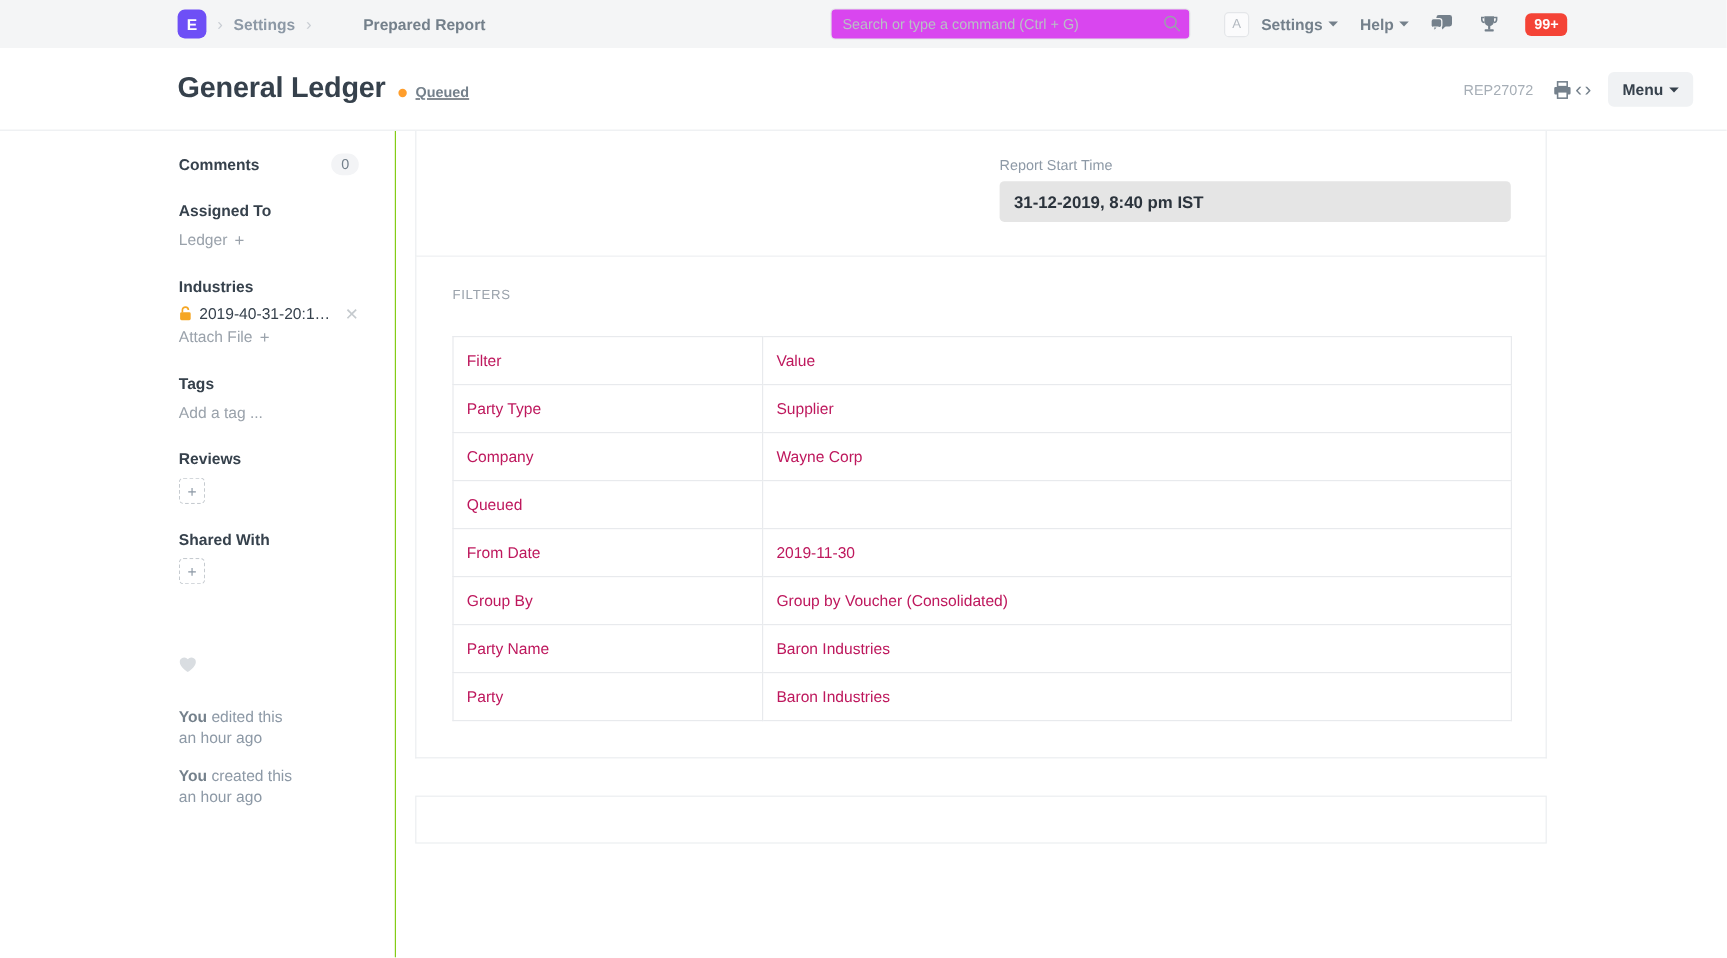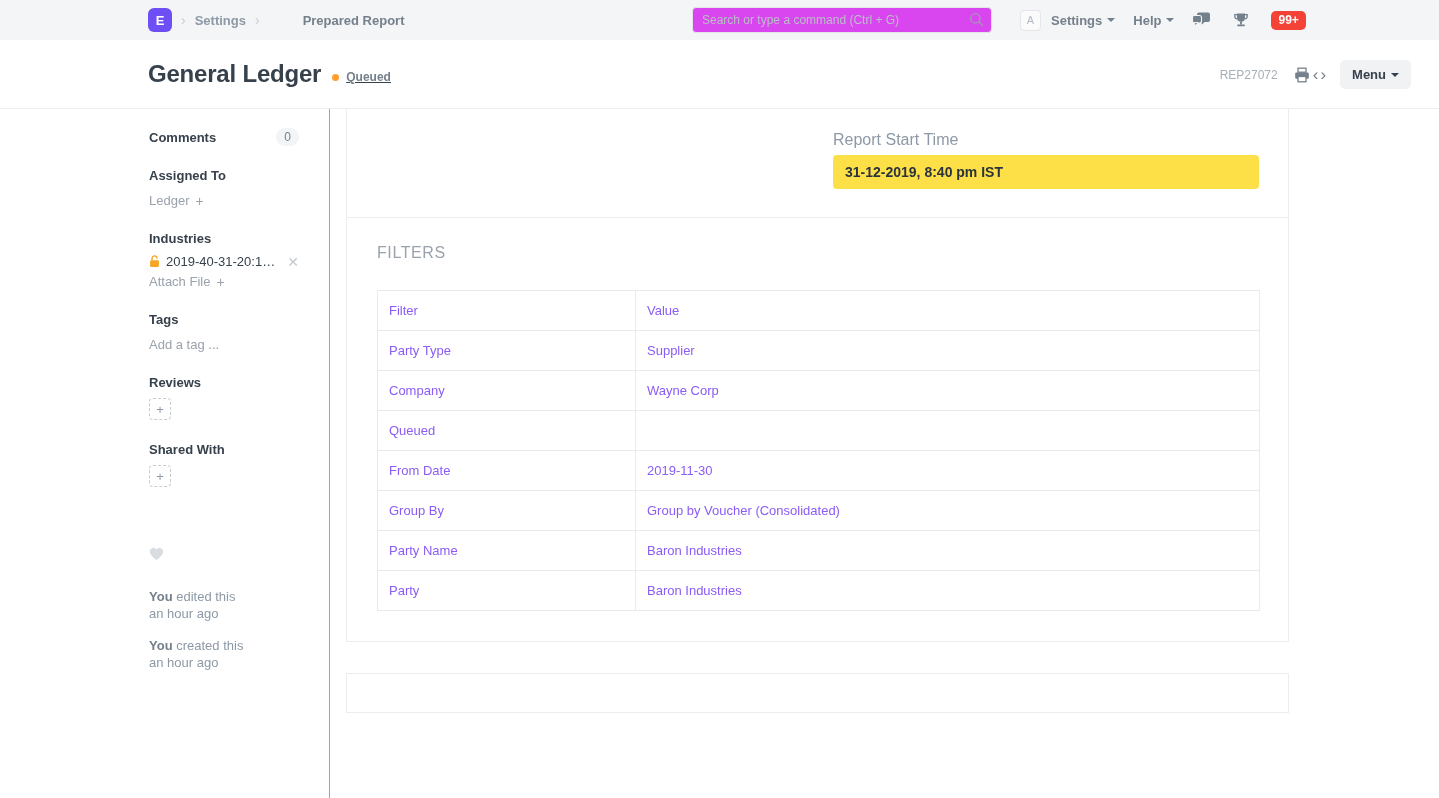--- a/index.html
+++ b/index.html
@@ -268,55 +268,55 @@
     overflow: hidden;
   }
   .card {
     width: 943px;
     border: 1px solid #ebeef0;
     border-top: none;
     background: #fff;
   }
   .card.first { padding: 22px 0 28px 0; border-top: none; }
   .field-label {
-    font-size: 16px;
+    font-size: 12px;
     color: #8d99a6;
     margin-bottom: 6px;
   }
   .field-value-box {
-    background: #fde047;
+    background: #e5e5e5;
     border-radius: 4px;
     padding: 9px 12px;
     font-size: 14px;
     font-weight: bold;
     color: #2b333c;
   }
   .report-col {
     margin-left: 486px;
     width: 426px;
   }
   .section-head {
-    font-size: 16px;
+    font-size: 11px;
     letter-spacing: 0.6px;
     color: #9aa2ab;
     text-transform: uppercase;
     padding: 26px 0 0 30px;
   }
   .filters-card { padding-bottom: 30px; }
   table.filters {
     width: 883px;
     margin: 28px 0 0 30px;
     border-collapse: collapse;
     table-layout: fixed;
   }
   table.filters td, table.filters th {
     border: 1px solid #e8eaed;
     padding: 12px 11px;
     font-size: 13px;
-    color: #8b5cf6;
+    color: #be185d;
     text-align: left;
     font-weight: normal;
     height: 37px;
   }
   table.filters col.c1 { width: 258px; }
   .card.stub {
     height: 40px;
     margin-top: 31px;
     border-top: 1px solid #ebeef0;
   }

